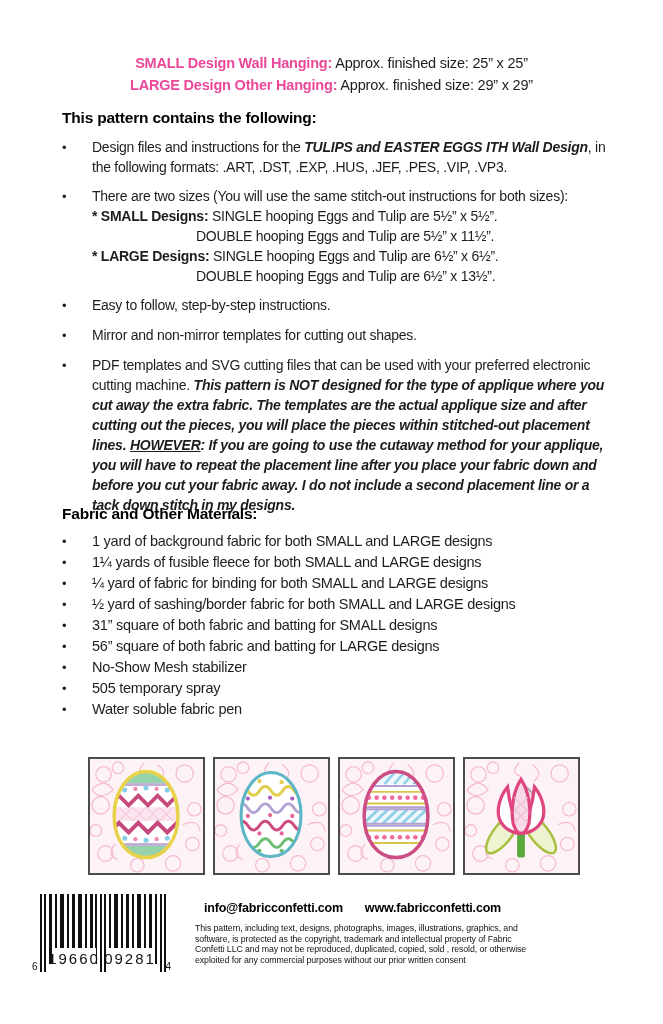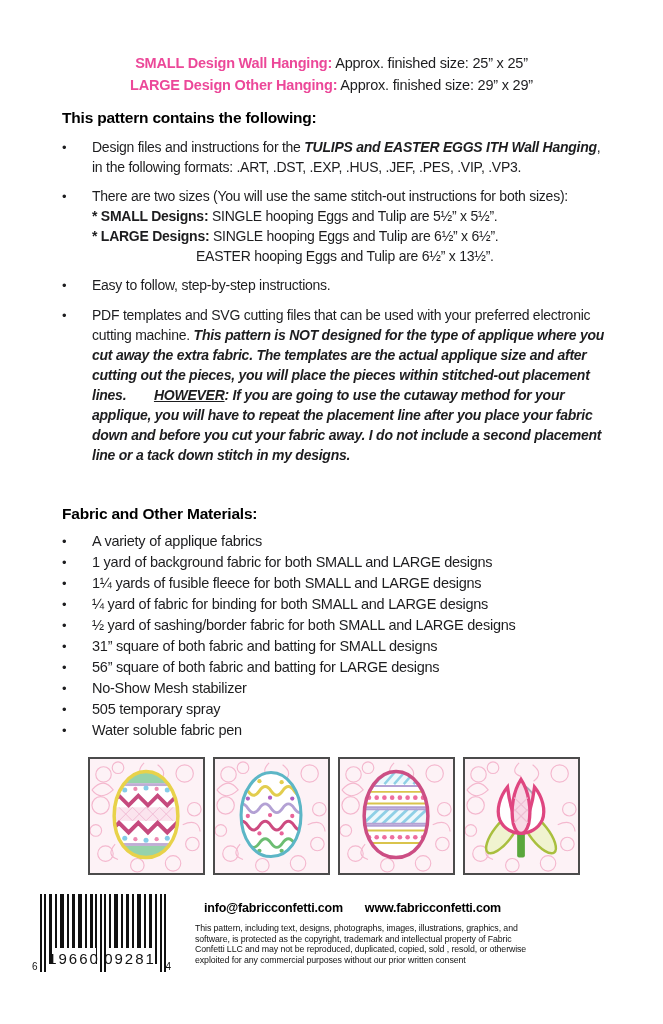--- a/index.html
+++ b/index.html
@@ -23,21 +23,21 @@
 
   
   ul { list-style:none; }
   #list-main { top:137px; left:62px; width:545px;
     font-size:14px; line-height:20px; letter-spacing:-0.25px; }
   #list-main li { display:flex; margin-bottom:9px; }
   .dot { width:30px; flex:0 0 30px; }
   .dot::before { content:"\2022"; font-size:13px; }
   .txt { flex:1; }
   .bi { font-weight:bold; font-style:italic; }
-  .u { text-decoration:underline;margin-left:24px; }
+  .u { text-decoration:underline; }
   .ind { padding-left:104px; }
 
   #list-mats { top:531px; left:62px; width:560px;
     font-size:14.5px; line-height:20px; letter-spacing:-0.25px; }
   #list-mats li { display:flex; }
 
   
   #gallery { top:757px; left:88px; display:flex; gap:8px; }
   .panel { width:117px; height:118px; border:2px solid #4b4b4b; background:#fdf2f6; }
   .panel svg { display:block; width:113px; height:114px; }
@@ -57,48 +57,49 @@
 <div class="abs" id="size-header">
   <p><strong>SMALL Design Wall Hanging:</strong><span> Approx. finished size: 25” x 25”</span></p>
   <p><strong>LARGE Design Other Hanging:</strong><span> Approx. finished size: 29” x 29”</span></p>
 </div>
 
 <h2 class="abs sec-h" id="h-contains">This pattern contains the following:</h2>
 
 <ul class="abs" id="list-main">
   <li>
     <span class="dot"></span>
-    <div class="txt"><span>Design files and instructions for the </span><span class="bi">TULIPS and EASTER EGGS ITH Wall Hanging</span><span>, in the following formats: .ART, .DST, .EXP, .HUS, .JEF, .PES, .VIP, .VP3.</span></div>
+    <div class="txt"><span>Design files and instructions for the </span><span class="bi">TULIPS and EASTER EGGS ITH Wall Design</span><span>, in the following formats: .ART, .DST, .EXP, .HUS, .JEF, .PES, .VIP, .VP3.</span></div>
   </li>
   <li>
     <span class="dot"></span>
     <div class="txt">
       <div>There are two sizes (You will use the same stitch-out instructions for both sizes):</div>
       <div><strong>* SMALL Designs:</strong><span> SINGLE hooping Eggs and Tulip are 5½” x 5½”.</span></div>
+      <div class="ind">DOUBLE hooping Eggs and Tulip are 5½” x 11½”.</div>
       <div><strong>* LARGE Designs:</strong><span> SINGLE hooping Eggs and Tulip are 6½” x 6½”.</span></div>
-      <div class="ind">EASTER hooping Eggs and Tulip are 6½” x 13½”.</div>
+      <div class="ind">DOUBLE hooping Eggs and Tulip are 6½” x 13½”.</div>
     </div>
   </li>
   <li>
     <span class="dot"></span>
     <div class="txt">Easy to follow, step-by-step instructions.</div>
+  </li>
+  <li>
+    <span class="dot"></span>
+    <div class="txt">Mirror and non-mirror templates for cutting out shapes.</div>
   </li>
   <li>
     <span class="dot"></span>
     <div class="txt"><span>PDF templates and SVG cutting files that can be used with your preferred electronic cutting machine. </span><span class="bi">This pattern is NOT designed for the type of applique where you cut away the extra fabric. The templates are the actual applique size and after cutting out the pieces, you will place the pieces within stitched-out placement lines. </span><span class="bi u">HOWEVER</span><span class="bi">: If you are going to use the cutaway method for your applique, you will have to repeat the placement line after you place your fabric down and before you cut your fabric away.   I do not include a second placement line or a tack down stitch in my designs.</span></div>
   </li>
 </ul>
 
 <h2 class="abs sec-h" id="h-materials">Fabric and Other Materials:</h2>
 
 <ul class="abs" id="list-mats">
-  <li>
-      <span class="dot"></span>
-      <div class="txt">A variety of applique fabrics</div>
-    </li>
   <li>
       <span class="dot"></span>
       <div class="txt">1 yard of background fabric for both SMALL and LARGE designs</div>
     </li>
   <li>
       <span class="dot"></span>
       <div class="txt">1¼ yards of fusible fleece for both SMALL and LARGE designs</div>
     </li>
   <li>
       <span class="dot"></span>

